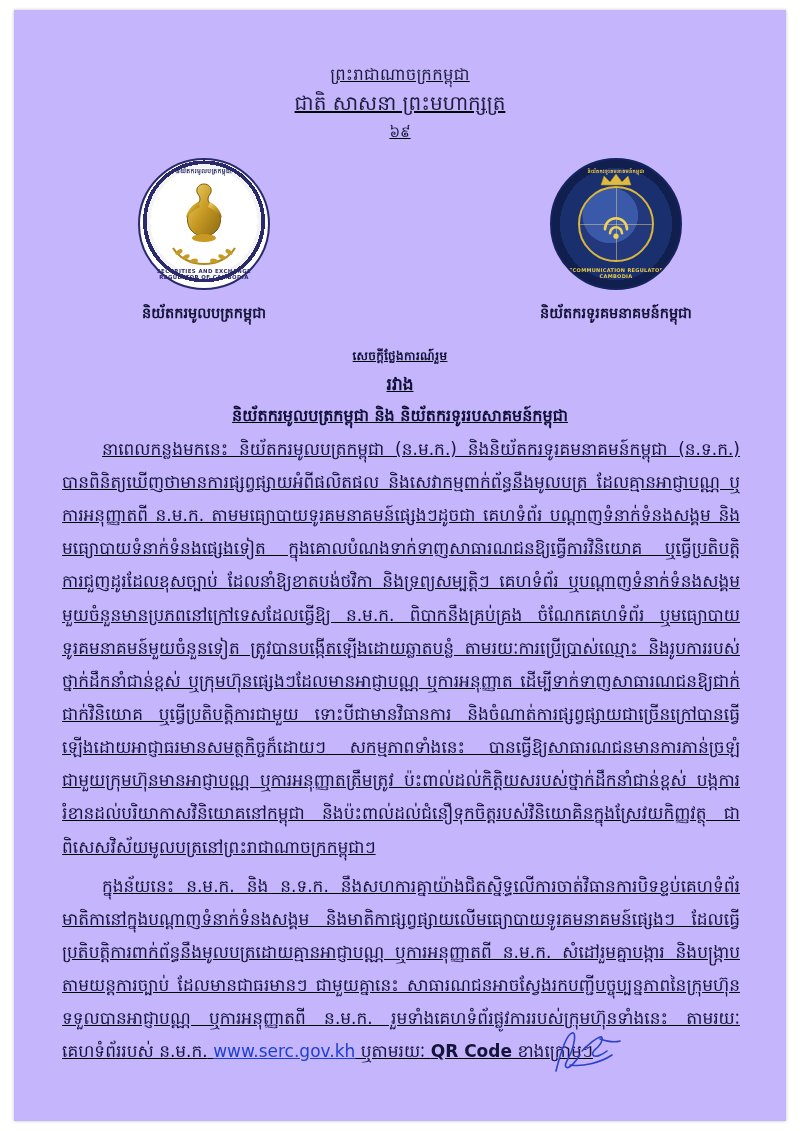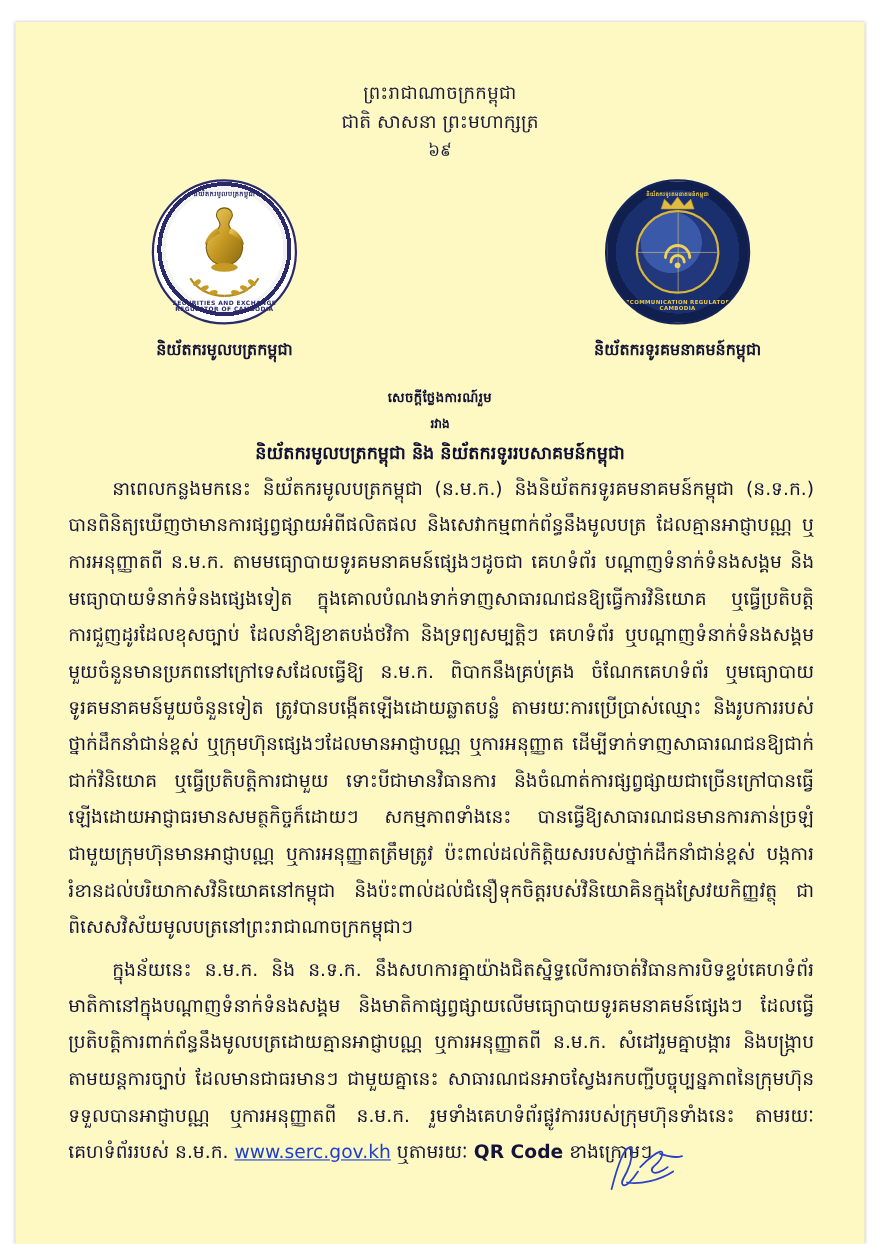--- a/index.html
+++ b/index.html
@@ -15,40 +15,41 @@
     width: 800px;
     height: 1131px;
     margin: 0 auto;
     background: #ffffff;
     overflow: hidden;
     box-sizing: border-box;
   }
   .sheet {
     position: absolute;
     left: 14px;
-    top: 20px;
+    top: 10px;
     width: 772px;
     height: 1111px;
-    background: #fef9c3;
+    background: #c4b5fd;
     box-shadow: 0 0 3px rgba(0,0,0,0.25);
     box-sizing: border-box;
+    text-decoration: underline;
   }
   
   .kingdom {
     text-align: center;
     padding-top: 52px;
     color: #1c1c3c;
     line-height: 1.55;
   }
   .kingdom .l1 {
     font-size: 16.5px;
     letter-spacing: .3px;
   }
   .kingdom .l2 {
-    font-size: 17px;
+    font-size: 20px;
   }
   .kingdom .l3 {
     font-size: 15px;
     margin-top: 2px;
   }
   
   .logos {
     position: relative;
     height: 180px;
     margin-top: 14px;
@@ -179,21 +180,21 @@
     text-align: center;
     color: #101036;
     margin-top: 10px;
   }
   .title-main {
     font-size: 12px;
     font-weight: bold;
     letter-spacing: .4px;
   }
   .title-sub {
-    font-size: 11px;
+    font-size: 17px;
     font-weight: bold;
     margin-top: 7px;
   }
   .title-org {
     font-size: 16px;
     font-weight: bold;
     margin-top: 7px;
   }
   
   .body-text {

